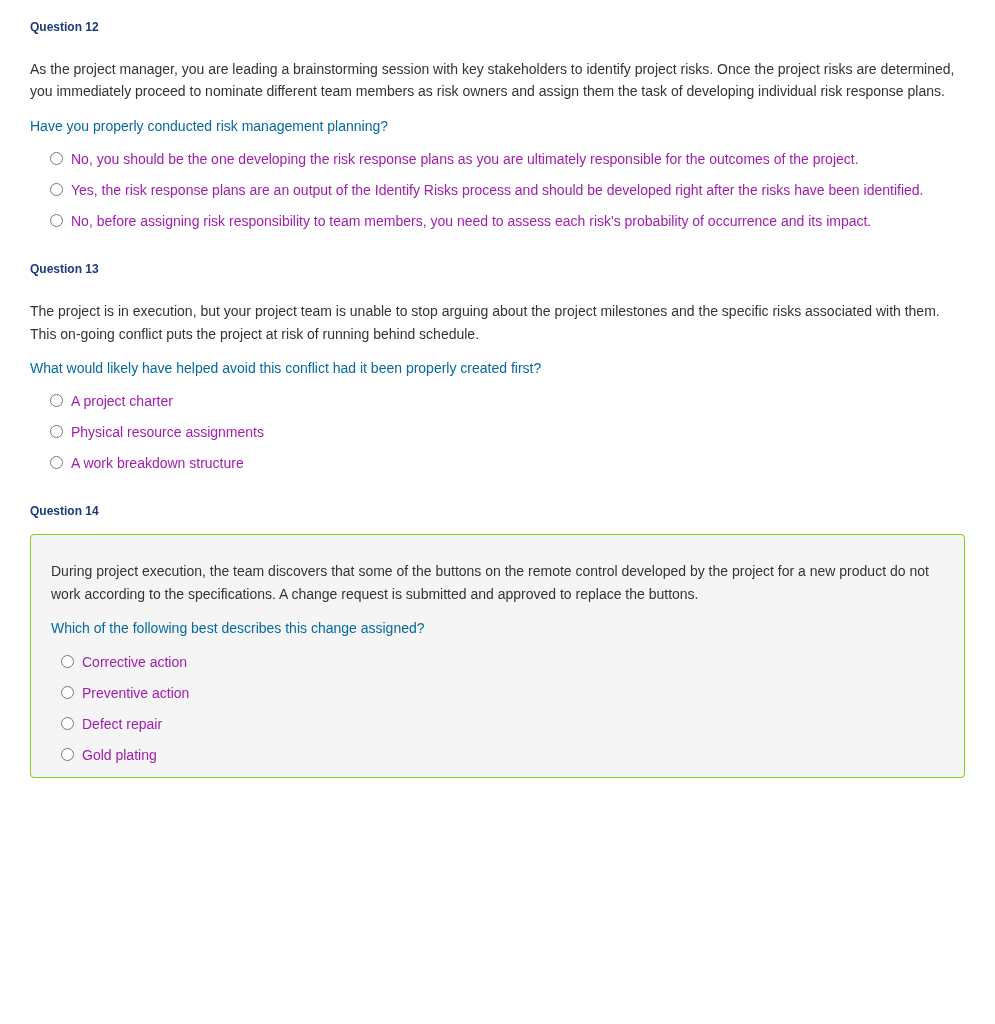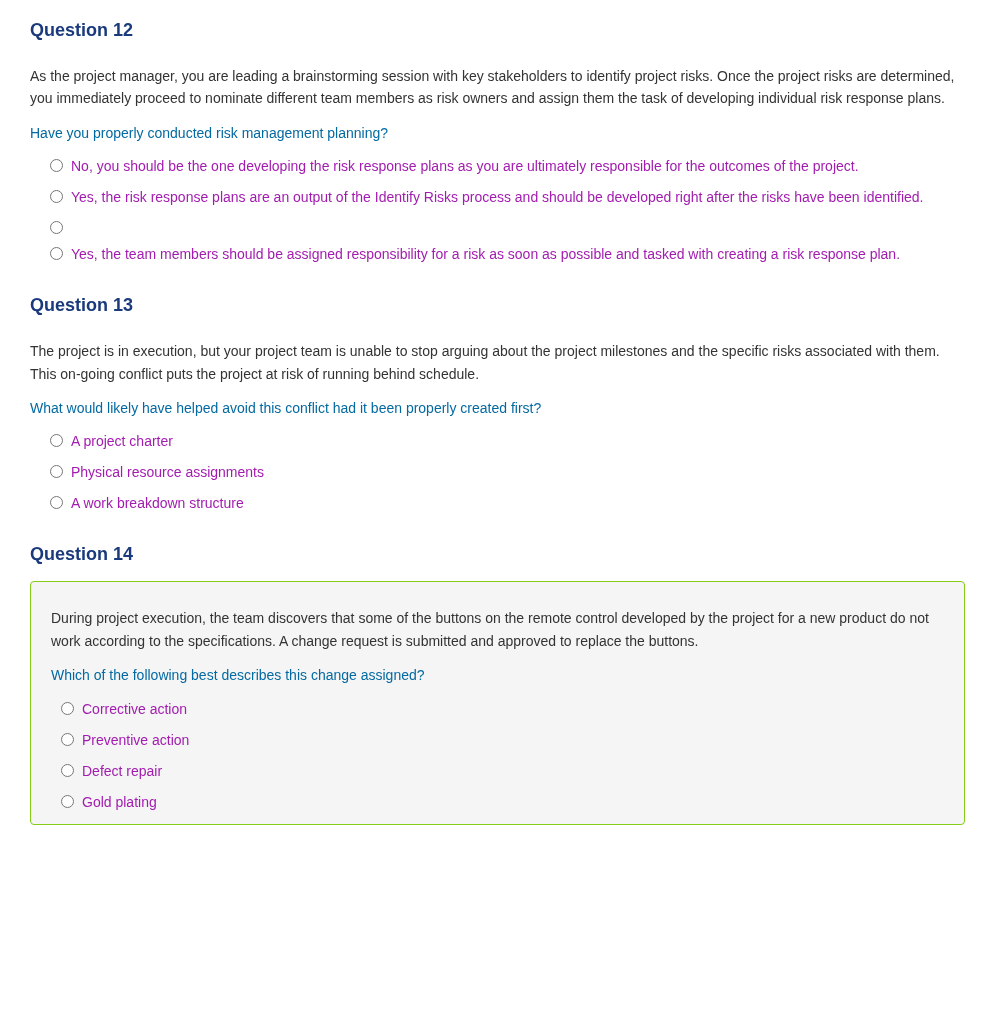--- a/index.html
+++ b/index.html
@@ -17,21 +17,21 @@
       min-height: 1024px;
       padding: 20px 30px;
     }
 
     .question-block {
       margin-bottom: 30px;
     }
 
     .question-title {
       color: #1a3a7c;
-      font-size: 18px;
+      font-size: 12px;
       font-weight: bold;
       margin-bottom: 16px;
     }
 
     .question-context {
       margin-bottom: 12px;
       line-height: 1.6;
       color: #333;
       margin-top: 24px;
     }
@@ -95,24 +95,21 @@
       <li class="option-item">
         <input type="radio" name="q12" style="">
         <span class="option-label">No, you should be the one developing the risk response plans as you are ultimately responsible for the outcomes of the project.</span>
       </li>
       <li class="option-item">
         <input type="radio" name="q12" style="">
         <span class="option-label">Yes, the risk response plans are an output of the Identify Risks process and should be developed right after the risks have been identified.</span>
       </li>
       <li class="option-item">
         <input type="radio" name="q12" style="">
-      </li>
-      <li class="option-item">
-        <input type="radio" name="q12" style="">
-        <span class="option-label">Yes, the team members should be assigned responsibility for a risk as soon as possible and tasked with creating a risk response plan.</span>
+        <span class="option-label">No, before assigning risk responsibility to team members, you need to assess each risk's probability of occurrence and its impact.</span>
       </li>
     </ul>
   </div>
 
   <div class="question-block">
     <div class="question-title">Question 13</div>
     <p class="question-context">The project is in execution, but your project team is unable to stop arguing about the project milestones and the specific risks associated with them. This on-going conflict puts the project at risk of running behind schedule.</p>
     <p class="question-prompt">What would likely have helped avoid this conflict had it been properly created first?</p>
     <ul class="options-list">
       <li class="option-item">

